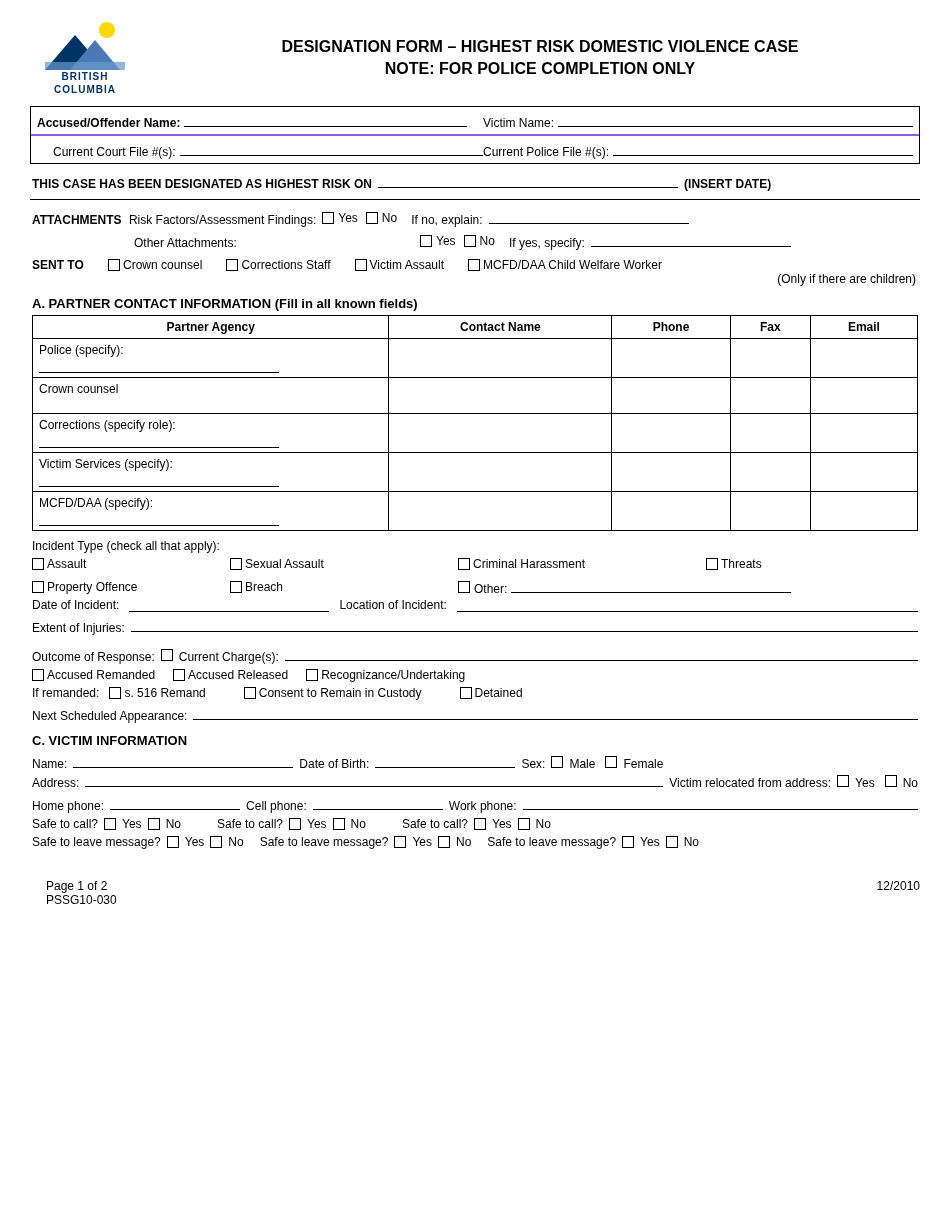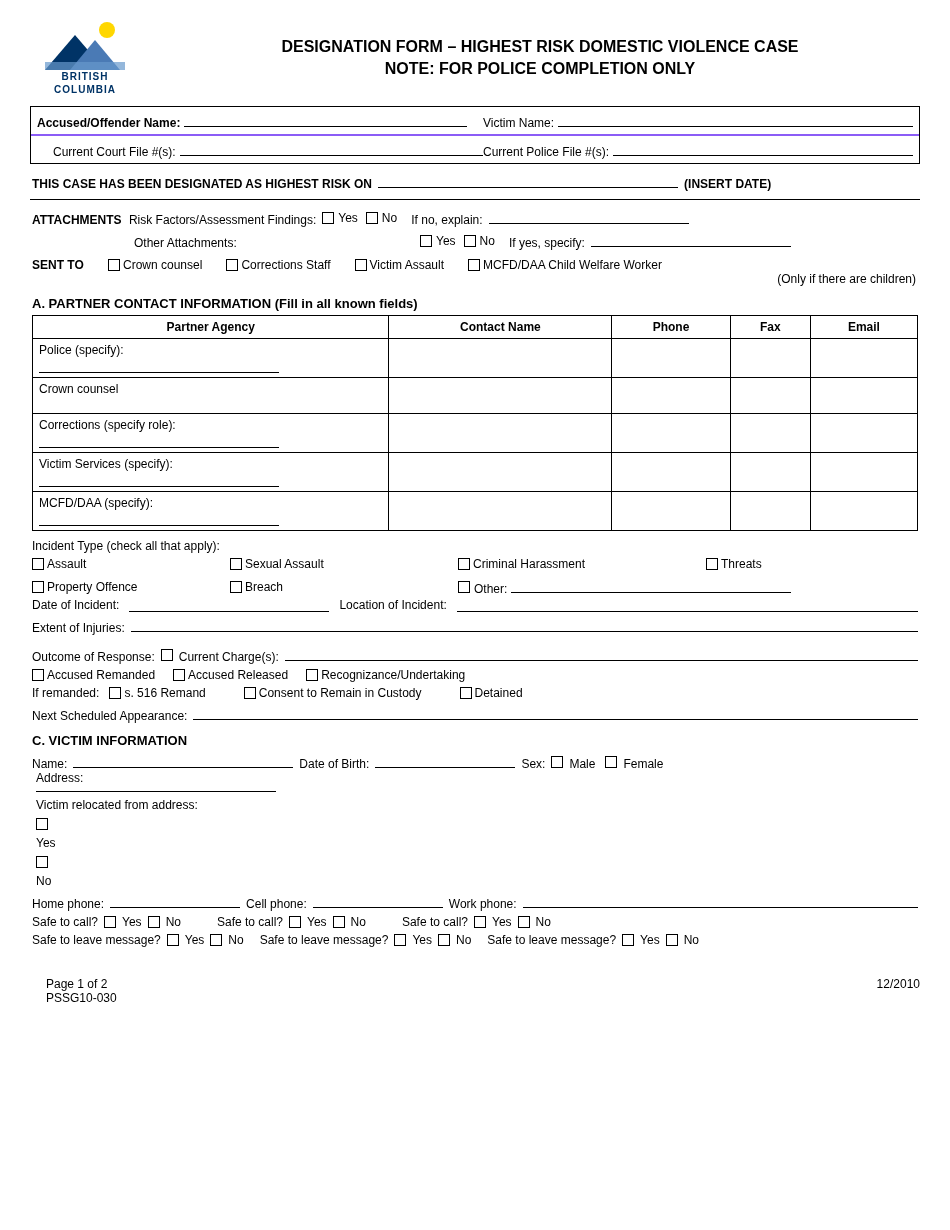--- a/index.html
+++ b/index.html
@@ -467,21 +467,21 @@
     <div class="inline-line-medium" style="min-width:220px;"></div>
     <span>Date of Birth:</span>
     <div class="inline-line-short" style="min-width:140px;"></div>
     <span>Sex:</span>
     <span class="checkbox"></span>
     <span>Male</span>
     <span class="checkbox" style="margin-left:4px;"></span>
     <span>Female</span>
   </div>
 
-  <div style="display:flex; align-items:baseline; gap:6px; margin-bottom:4px;flex-direction:column;">
+  <div style="display:flex; align-items:baseline; gap:6px; margin-bottom:4px;">
     <span>Address:</span>
     <div style="min-width:240px; border-bottom:1px solid #000; height:16px; flex:1;"></div>
     <span>Victim relocated from address:</span>
     <span class="checkbox"></span>
     <span>Yes</span>
     <span class="checkbox" style="margin-left:4px;"></span>
     <span>No</span>
   </div>
 
   <div style="display:flex; align-items:baseline; gap:6px; margin-bottom:4px;">

